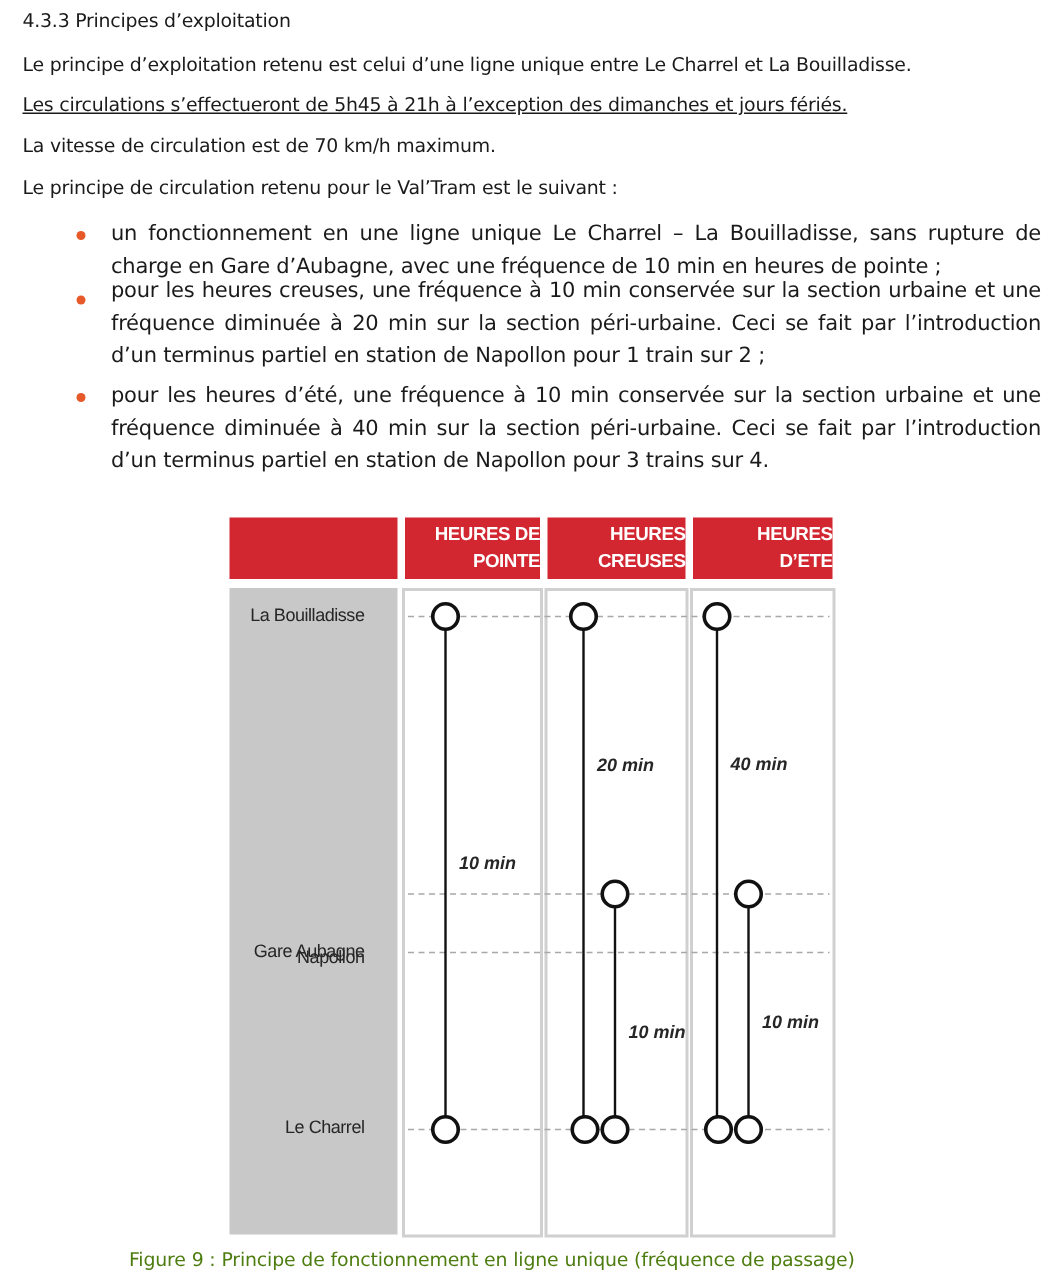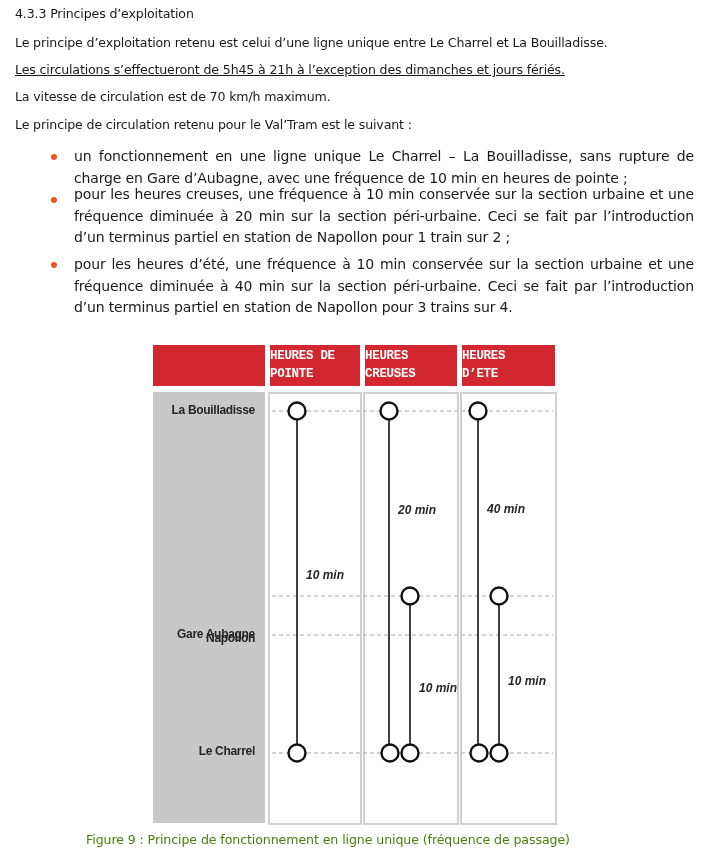--- a/index.html
+++ b/index.html
@@ -4,26 +4,26 @@
 <style>
   html, body { margin: 0; padding: 0; background: #ffffff; }
   body { width: 705px; height: 858px; position: relative; overflow: hidden;
          font-family: "DejaVu Sans", sans-serif; color: #1a1a1a; }
   .txt { position: absolute; left: 15px; font-size: 12.6px; letter-spacing: -0.15px; white-space: nowrap; }
   .txt b { font-weight: normal; }
   .bullet-dot { position: absolute; left: 51px; width: 6px; height: 6px; border-radius: 50%; }
   .bullet-text { position: absolute; left: 74px; width: 620px; font-size: 14px; line-height: 21.5px; text-align: justify; text-align-last: left; letter-spacing: -0.15px; }
   #figure { position: absolute; left: 0; top: 0; width: 705px; height: 858px; }
   .hdr { position: absolute; top: 345px; height: 41px; background: #d22630; color: #fff;
-         font-family: Liberation Mono, monospace; font-weight: bold; font-size: 12.5px;
-         text-align: left; line-height: 18px; padding-top: 2px; box-sizing: border-box; letter-spacing: -0.3px; }
+         font-family: Liberation Sans, sans-serif; font-weight: bold; font-size: 12.5px;
+         text-align: right; line-height: 18px; padding-top: 2px; box-sizing: border-box; letter-spacing: -0.3px; }
   .graycol { position: absolute; left: 153px; top: 392px; width: 112px; height: 431px; background: #c8c8c8; }
   .col { position: absolute; top: 392px; height: 429px; border: 2px solid #d0d0d0; background: #fff; }
-  .station { position: absolute; right: 0; width: 112px; text-align: right; padding-right: 10px; box-sizing: border-box;
-             font-family: "Liberation Sans", sans-serif; font-weight: bold; font-size: 12px; color: #262626; letter-spacing: -0.3px; }
+  .station { position: absolute; right: 0; width: 112px; text-align: right; padding-right: 22px; box-sizing: border-box;
+             font-family: "Liberation Sans", sans-serif; font-weight: normal; font-size: 12px; color: #262626; letter-spacing: -0.3px; }
   .caption { position: absolute; left: 86px; top: 832px; font-size: 12.6px; color: #4d7c0f; letter-spacing: -0.1px; }
   .freq { font-family: "Liberation Sans", sans-serif; font-style: italic; font-weight: bold; font-size: 12px; fill: #262626; }
 </style>
 </head>
 <body>
 
 <div class="txt" style="top:6px;">4.3.3 Principes d’exploitation</div>
 
 <div class="txt" style="top:35px;">
   <span>Le principe d’exploitation retenu est celui d’une ligne unique entre </span><b>Le Charrel et La Bouilladisse.</b>

